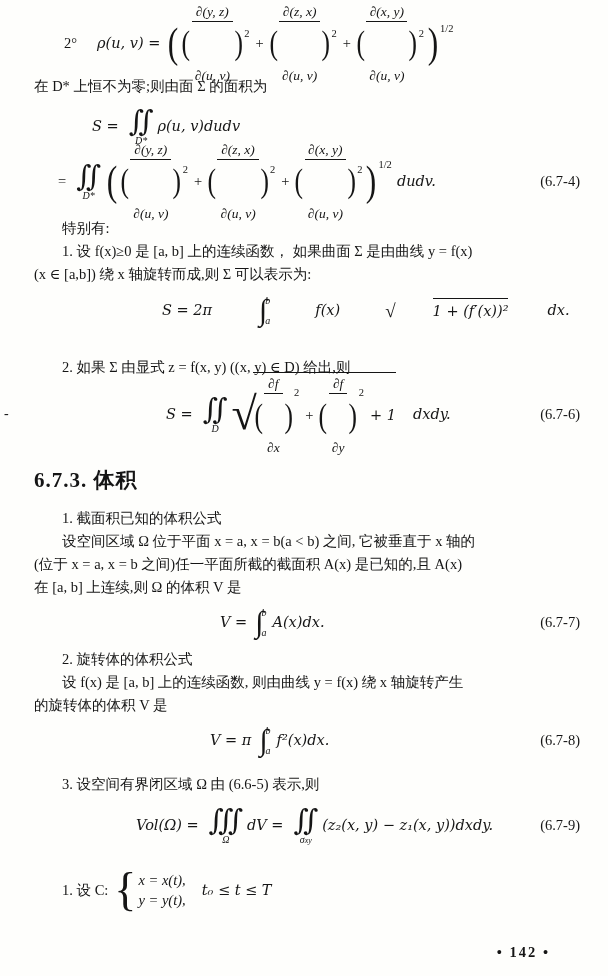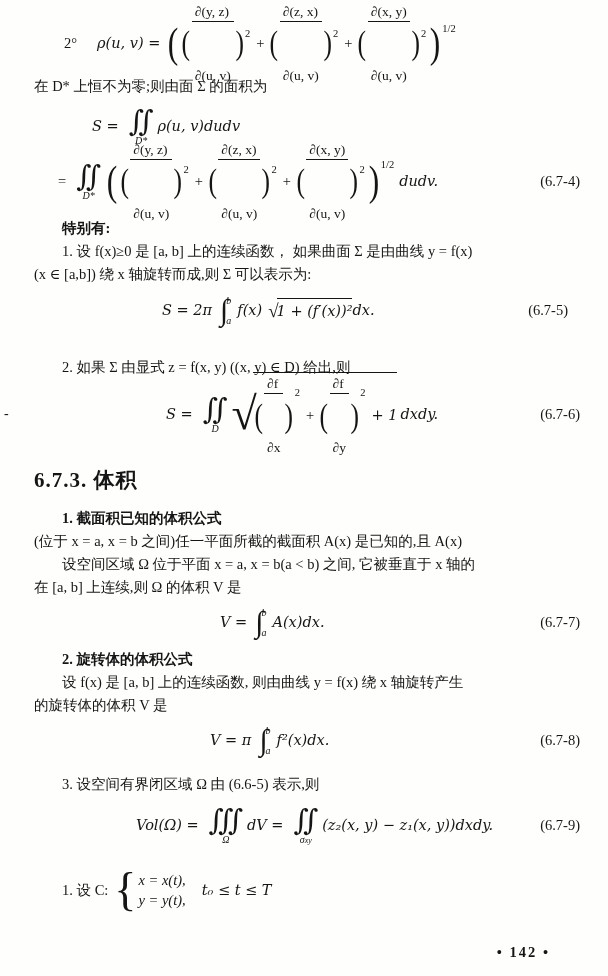--- a/index.html
+++ b/index.html
@@ -5,29 +5,29 @@
   html,body{margin:0;padding:0;background:#e8e8e8;}
   .page{
     position:relative; width:608px; height:976px; margin:0 auto;
     background:#fefefc; color:#151515; overflow:hidden;
     font-family:"Liberation Serif","DejaVu Serif",serif;
     font-size:14.5px; line-height:23px;
   }
   .inner{padding:10px 28px 0 34px;}
   .txt{white-space:nowrap;}
   .ind{padding-left:28px;}
-  .bold{font-weight:bold;}
+  .bold{font-weight:normal;}
   .heading{font-size:21px; font-weight:600; line-height:30px; letter-spacing:1px;}
   .mi{font-style:italic; font-family:"DejaVu Serif",serif;}
   .row{display:flex; align-items:center; white-space:nowrap;}
   .eqno{margin-left:auto; padding-left:6px; font-style:normal;}
   .sp{margin-right:6px;}
   
-  .frac{display:inline-flex; flex-direction:column; 
-        font-size:13.5px; line-height:17px;gap:44px;}
+  .frac{display:inline-flex; flex-direction:column; text-align:center;
+        font-style:italic; font-size:13.5px; line-height:17px;gap:44px;}
   .fnum{border-bottom:1.4px solid #151515; padding:0 3px 1px;}
   .fden{padding:1px 3px 0;}
   
   .pi{font-size:34px; font-weight:300; line-height:0; font-style:normal; transform:scaleX(.75);}
   .po{font-size:42px; font-weight:300; line-height:0; font-style:normal; transform:scaleX(.75);}
   .supS{font-size:10.5px; align-self:flex-start; margin:6px 2px 0 0; font-style:normal;}
   .supH{font-size:10.5px; align-self:flex-start; margin:1px 2px 0 0; font-style:normal;}
   .plus{margin:0 4px; font-style:normal;}
   
   .iint{display:inline-flex; flex-direction:column; align-items:center; margin:0 4px;}
@@ -132,21 +132,21 @@
       <span class="po">)</span>
       <span class="supH">1/2</span>
       <span class="mi" style="margin-left:3px;">dudv.</span>
       <span class="eqno">(6.7-4)</span>
     </div>
 
     <div class="txt ind bold" style="margin-top:7px;">特别有:</div>
     <div class="txt ind">1. 设 f(x)≥0 是 [a, b] 上的连续函数， 如果曲面 Σ 是由曲线 y = f(x)</div>
     <div class="txt">(x ∈ [a,b]) 绕 x 轴旋转而成,则 Σ 可以表示为:</div>
 
-    <div class="row" style="margin:4px 12px 0 128px; height:40px;">
+    <div class="row" style="margin:4px 4px 0 128px; height:40px;gap:39px;">
       <span class="mi sp">S = 2π</span>
       <span class="intw">
         <span class="isym">∫</span>
         <span class="ilim">
           <span>b</span>
           <span>a</span>
         </span>
       </span>
       <span class="mi sp" style="margin-left:4px;">f(x)</span>
       <span class="rsym">√</span>
@@ -175,29 +175,29 @@
         <span class="plus">+</span>
         <span class="pi">(</span>
         <span class="frac">
           <span class="fnum">∂f</span>
           <span class="fden">∂y</span>
         </span>
         <span class="pi">)</span>
         <span class="supS">2</span>
         <span class="mi" style="margin-left:4px;">+ 1</span>
       </span>
-      <span class="mi" style="margin-left:3px;">dxdy.</span>
+      <span class="mi" style="margin-left:17px;">dxdy.</span>
       <span class="eqno">(6.7-6)</span>
     </div>
 
     <div class="heading" style="margin-top:22px;">6.7.3. 体积</div>
 
     <div class="txt ind bold" style="margin-top:12px;">1. 截面积已知的体积公式</div>
+    <div class="txt ind">设空间区域 Ω 位于平面 x = a, x = b(a &lt; b) 之间, 它被垂直于 x 轴的</div>
     <div class="txt">(位于 x = a, x = b 之间)任一平面所截的截面积 A(x) 是已知的,且 A(x)</div>
-    <div class="txt ind">设空间区域 Ω 位于平面 x = a, x = b(a &lt; b) 之间, 它被垂直于 x 轴的</div>
     <div class="txt">在 [a, b] 上连续,则 Ω 的体积 V 是</div>
 
     <div class="row" style="margin:3px 0 0 186px; height:40px;">
       <span class="mi sp">V =</span>
       <span class="intw">
         <span class="isym">∫</span>
         <span class="ilim">
           <span>b</span>
           <span>a</span>
         </span>

